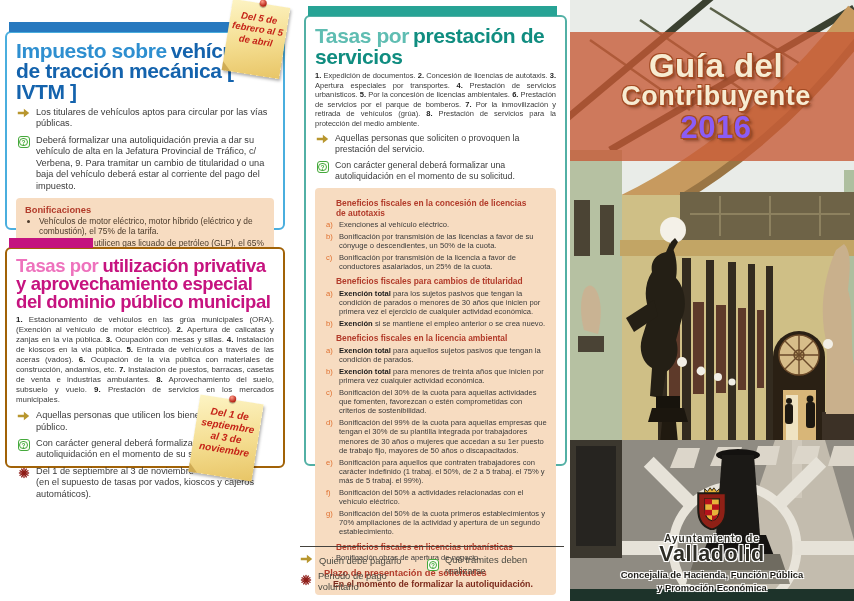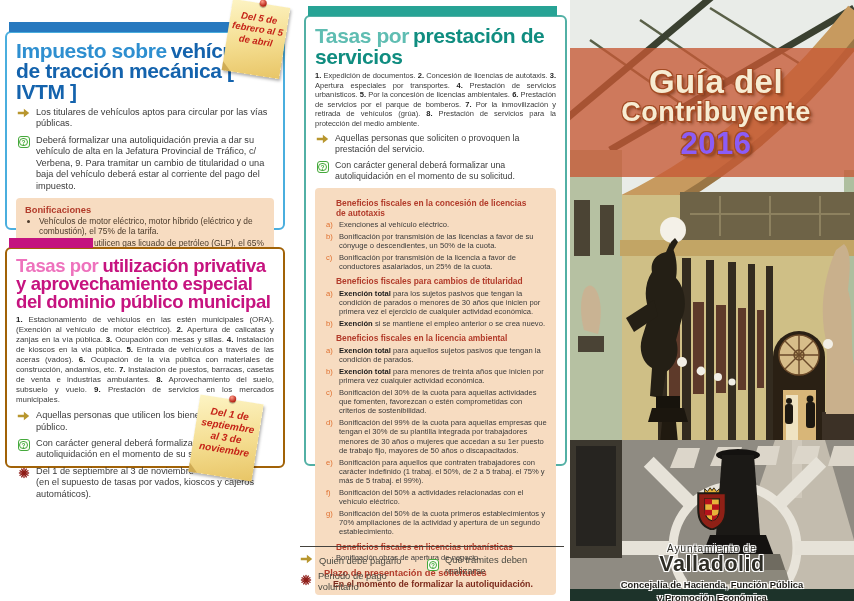--- a/index.html
+++ b/index.html
@@ -70,30 +70,30 @@
   .legend{position:absolute;left:300px;top:546px;width:264px}
   .legend-rule{border-top:1.6px solid #44423d;margin-bottom:7px}
   .lcols{display:flex}
   .lcol{display:flex;flex-direction:column;gap:4px}
   .lcol.c1{width:133px}
   .lrow{display:flex;gap:6px;align-items:center;font-size:9.4px;color:#4a4a42}
 
   
   .cover{position:absolute;left:570px;top:0;width:284px;height:601px;overflow:hidden}
   .cover svg.photo{position:absolute;left:0;top:0}
-  .band{position:absolute;left:0;top:48px;width:100%;height:129px;background:rgba(198,88,52,.78);
+  .band{position:absolute;left:0;top:32px;width:100%;height:129px;background:rgba(198,88,52,.78);
         display:flex;flex-direction:column;justify-content:center;align-items:center;box-sizing:border-box;padding-left:8px}
   .cv{font-weight:bold;color:#f7ecd2;letter-spacing:0.5px;
       text-shadow:1.5px 1.5px 0 #a34b24,-1px 1px 0 #a34b24,1px -1px 0 #a34b24,-1px -1px 0 #a34b24,3px 3px 3px rgba(90,40,15,.55)}
   .cv1{font-size:33px;line-height:1}
   .cv2{font-size:27px;line-height:1.1}
   .cv3{font-size:31px;line-height:1.05;color:#8b5cf6}
   .org{position:absolute;left:0;top:486px;width:100%;text-align:center;color:#2e2d26;z-index:4}
   .org svg{display:block;margin:0 auto}
-  .org-pre{font-size:10px;font-weight:normal;margin-top:13px;letter-spacing:1px;
+  .org-pre{font-size:10px;font-weight:bold;margin-top:3px;letter-spacing:1px;
            text-shadow:0 0 2px #fff,1px 1px 0 #fff,-1px -1px 0 #fff,1px -1px 0 #fff,-1px 1px 0 #fff}
   .org-name{font-size:21.5px;font-weight:bold;line-height:.95;letter-spacing:.5px;
            text-shadow:0 0 2px #fff,1px 1px 0 #fff,-1px -1px 0 #fff,1px -1px 0 #fff,-1px 1px 0 #fff}
   .dept{font-size:9.4px;font-weight:bold;color:#1c1b16;margin-top:2px;
         text-shadow:0 0 2px #fff,1px 1px 0 #fff,-1px -1px 0 #fff,1px -1px 0 #fff,-1px 1px 0 #fff}
   .dept.d1{margin-top:5px}
 </style>
 </head>
 <body>
 
@@ -146,21 +146,21 @@
 <div class="note" id="note1">
   <span class="pin"></span>
   <span>Del 5 de febrero al 5 de abril</span>
   <span class="fold"></span>
 </div>
 
 <section class="panel p-pink" style="left:5px;top:247px;width:280px;height:221px">
   <div class="tab"></div>
   <h2 class="title t2"><span class="tl">Tasas por</span><span class="tb">utilización privativa y aprovechamiento especial del dominio público municipal</span></h2>
   <p class="numlist">
-    <span><b class="num">1.</b> <span>Estacionamiento de vehículos en las estén municipales (ORA). (Exención al vehículo de motor eléctrico).</span></span>
+    <span><b class="num">1.</b> <span>Estacionamiento de vehículos en las grúa municipales (ORA). (Exención al vehículo de motor eléctrico).</span></span>
     <span><b class="num">2.</b> <span>Apertura de calicatas y zanjas en la vía pública.</span></span>
     <span><b class="num">3.</b> <span>Ocupación con mesas y sillas.</span></span>
     <span><b class="num">4.</b> <span>Instalación de kioscos en la vía pública.</span></span>
     <span><b class="num">5.</b> <span>Entrada de vehículos a través de las aceras (vados).</span></span>
     <span><b class="num">6.</b> <span>Ocupación de la vía pública con materiales de construcción, andamios, etc.</span></span>
     <span><b class="num">7.</b> <span>Instalación de puestos, barracas, casetas de venta e industrias ambulantes.</span></span>
     <span><b class="num">8.</b> <span>Aprovechamiento del suelo, subsuelo y vuelo.</span></span>
     <span><b class="num">9.</b> <span>Prestación de servicios en los mercados municipales.</span></span>
   </p>
   <div class="row">

